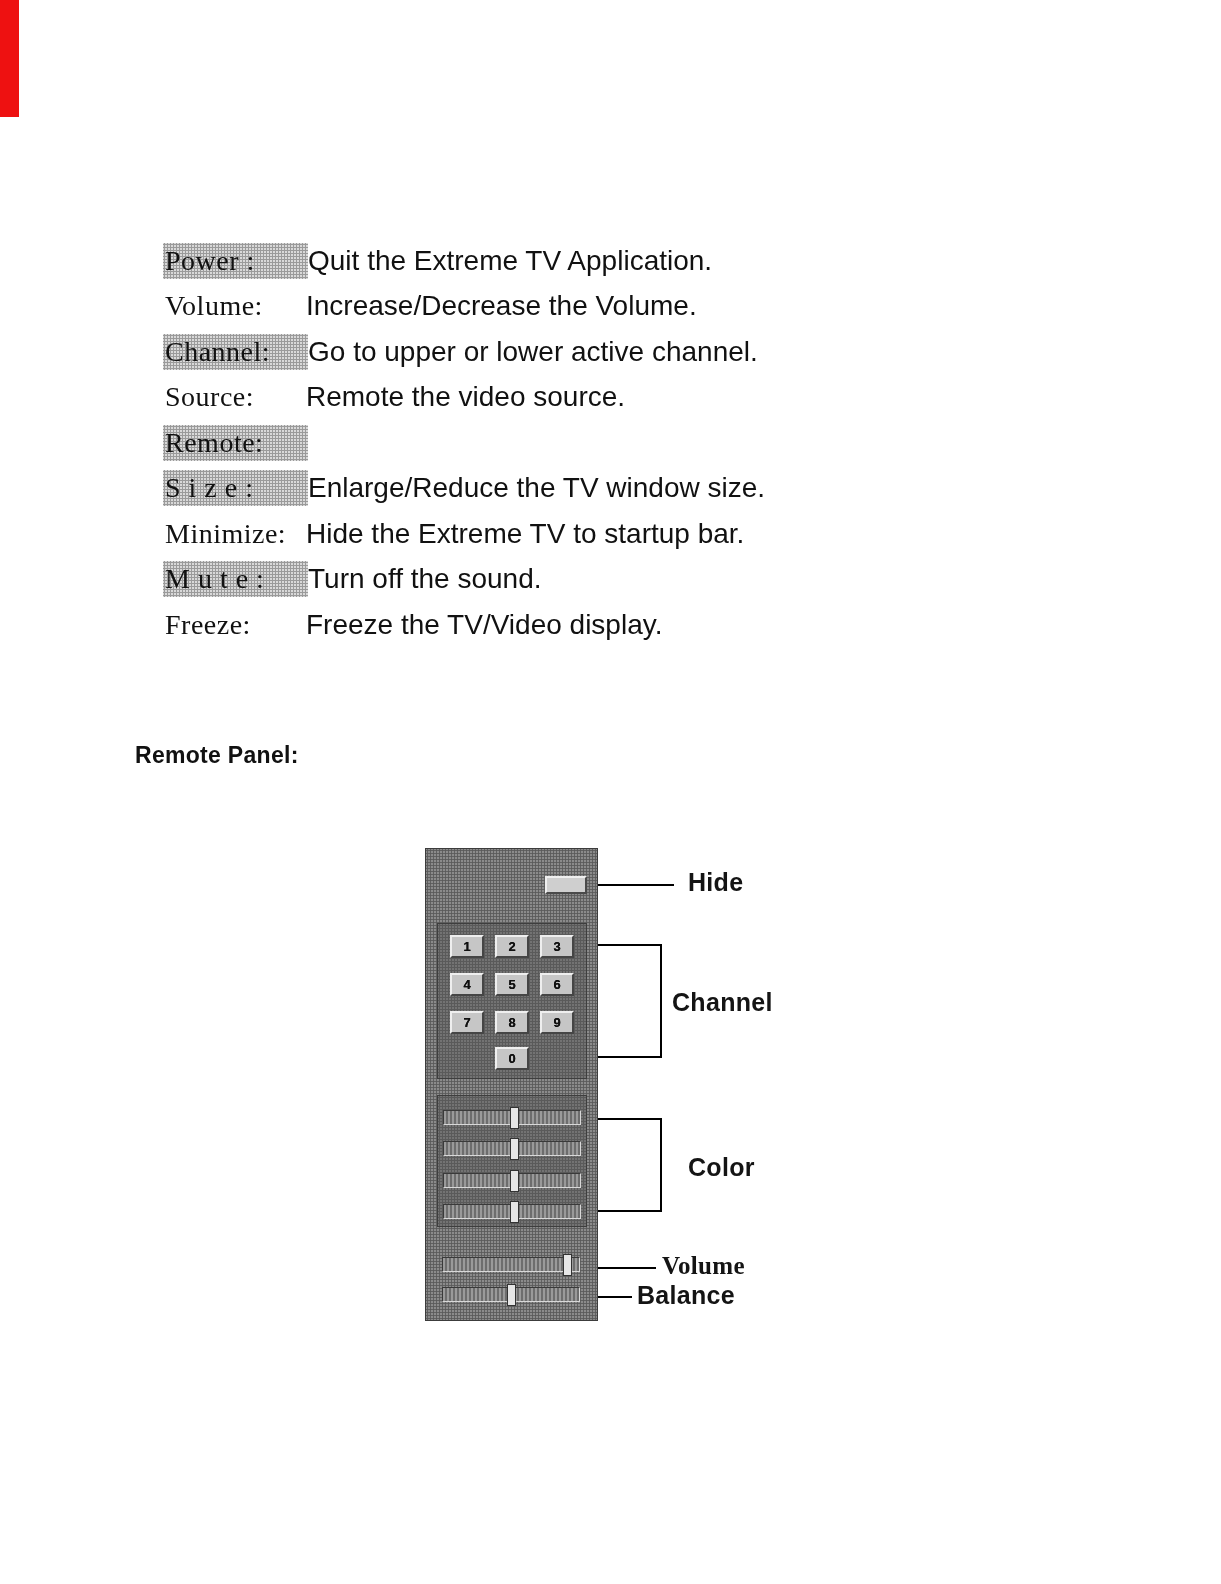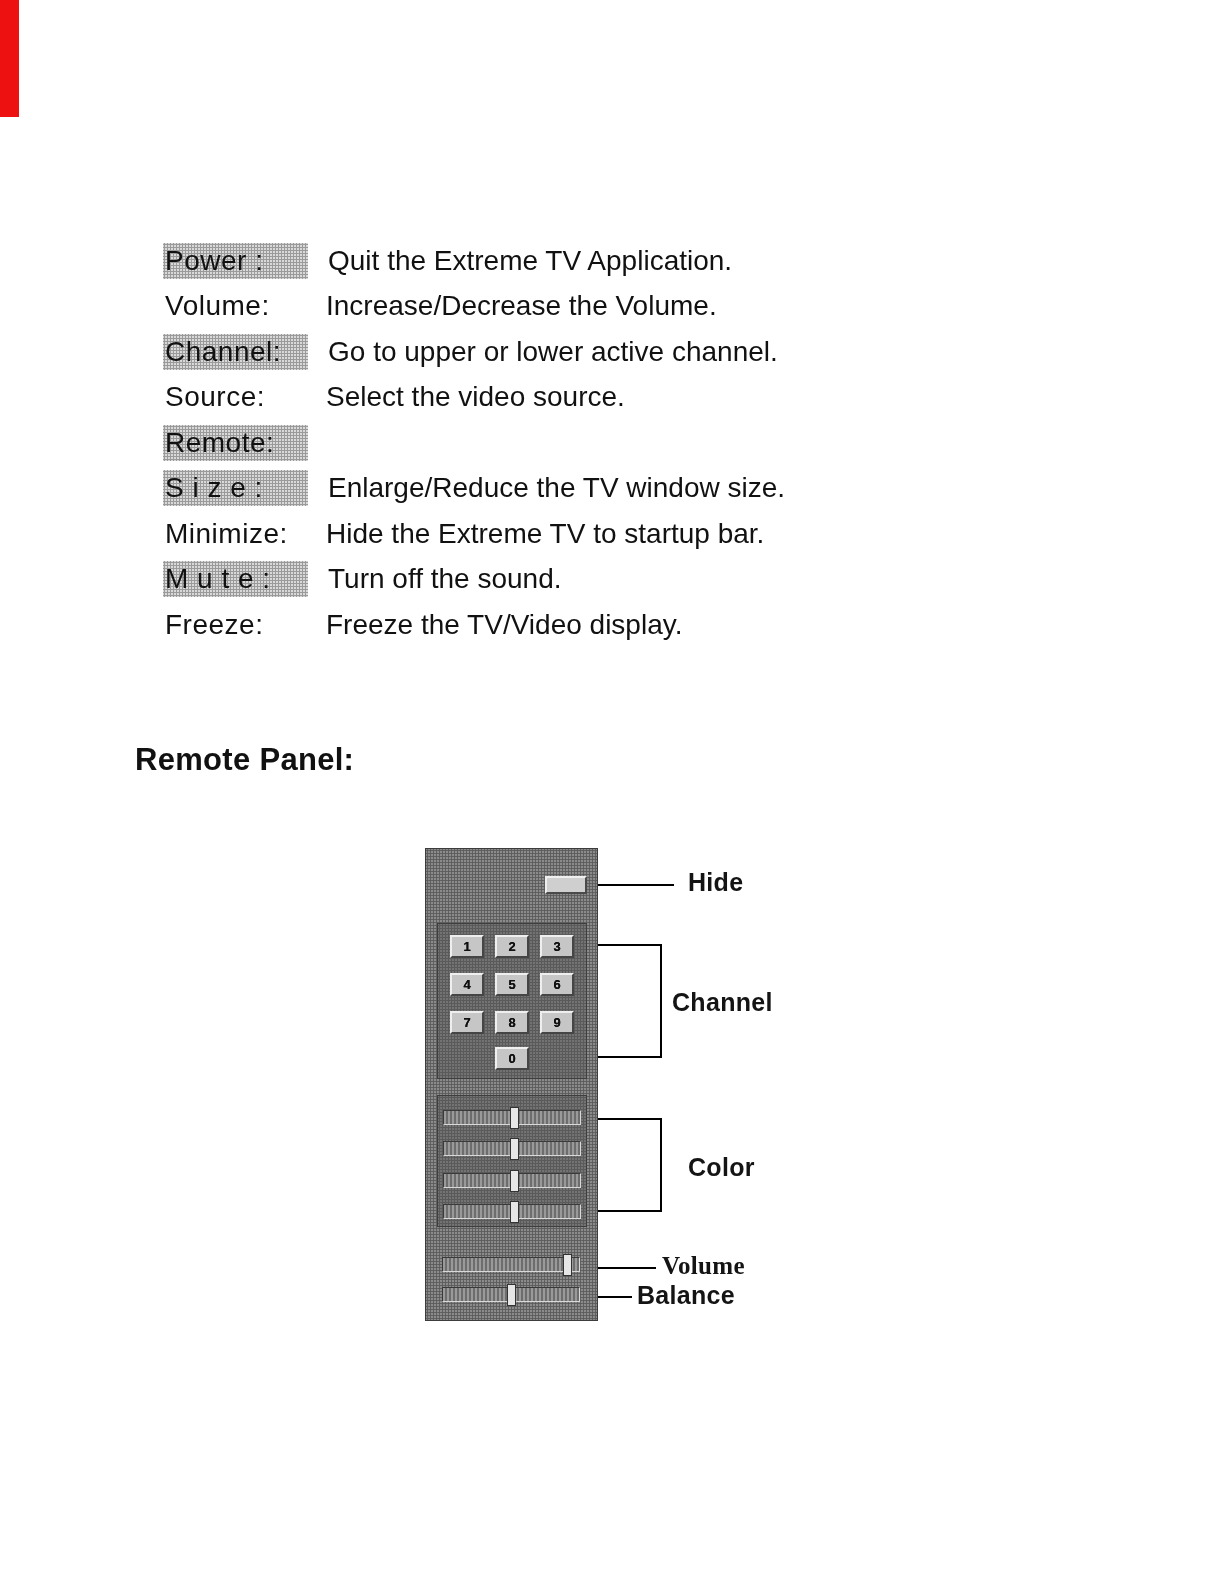--- a/index.html
+++ b/index.html
@@ -18,33 +18,34 @@
   }
   
   .defs{
     position:absolute;left:165px;top:238px;width:760px;
     font-size:28px;
   }
   .def-row{height:45.5px;display:flex;align-items:center;white-space:nowrap;}
   .term{
     display:inline-block;min-width:141px;
     letter-spacing:0.5px;
+    font-family:Liberation Serif, serif;
   }
   .term.hl{
     background-color:#d9d9d9;
     background-image:radial-gradient(rgba(120,120,120,.65) 1px, transparent 1.2px);
     background-size:3px 3px;
     padding:2px 4px 2px 2px;margin-left:-2px;
     min-width:139px;
   }
-  .desc{display:inline-block;margin-left:20px;}
+  .desc{display:inline-block;}
   
   .heading{
     position:absolute;left:135px;top:742px;
-    font-size:31px;font-weight:bold;letter-spacing:0.3px;
+    font-size:23px;font-weight:bold;letter-spacing:0.3px;
   }
   
   .panel{
     position:absolute;left:425px;top:848px;width:173px;height:473px;
     background-color:#7d7d7d;
     background-image:
       radial-gradient(rgba(0,0,0,.28) 1px, transparent 1.2px),
       radial-gradient(rgba(255,255,255,.14) 1px, transparent 1.2px);
     background-size:3px 3px,3px 3px;
     background-position:0 0,1.5px 1.5px;
@@ -122,21 +123,21 @@
     <div class="def-row">
       <span class="term">Volume:</span>
       <span class="desc">Increase/Decrease the Volume.</span>
     </div>
     <div class="def-row">
       <span class="term hl">Channel:</span>
       <span class="desc">Go to upper or lower active channel.</span>
     </div>
     <div class="def-row">
       <span class="term">Source:</span>
-      <span class="desc">Select the video source.</span>
+      <span class="desc">Remote the video source.</span>
     </div>
     <div class="def-row">
       <span class="term hl">Remote:</span>
     </div>
     <div class="def-row">
       <span class="term hl">S i z e :</span>
       <span class="desc">Enlarge/Reduce the TV window size.</span>
     </div>
     <div class="def-row">
       <span class="term">Minimize:</span>

